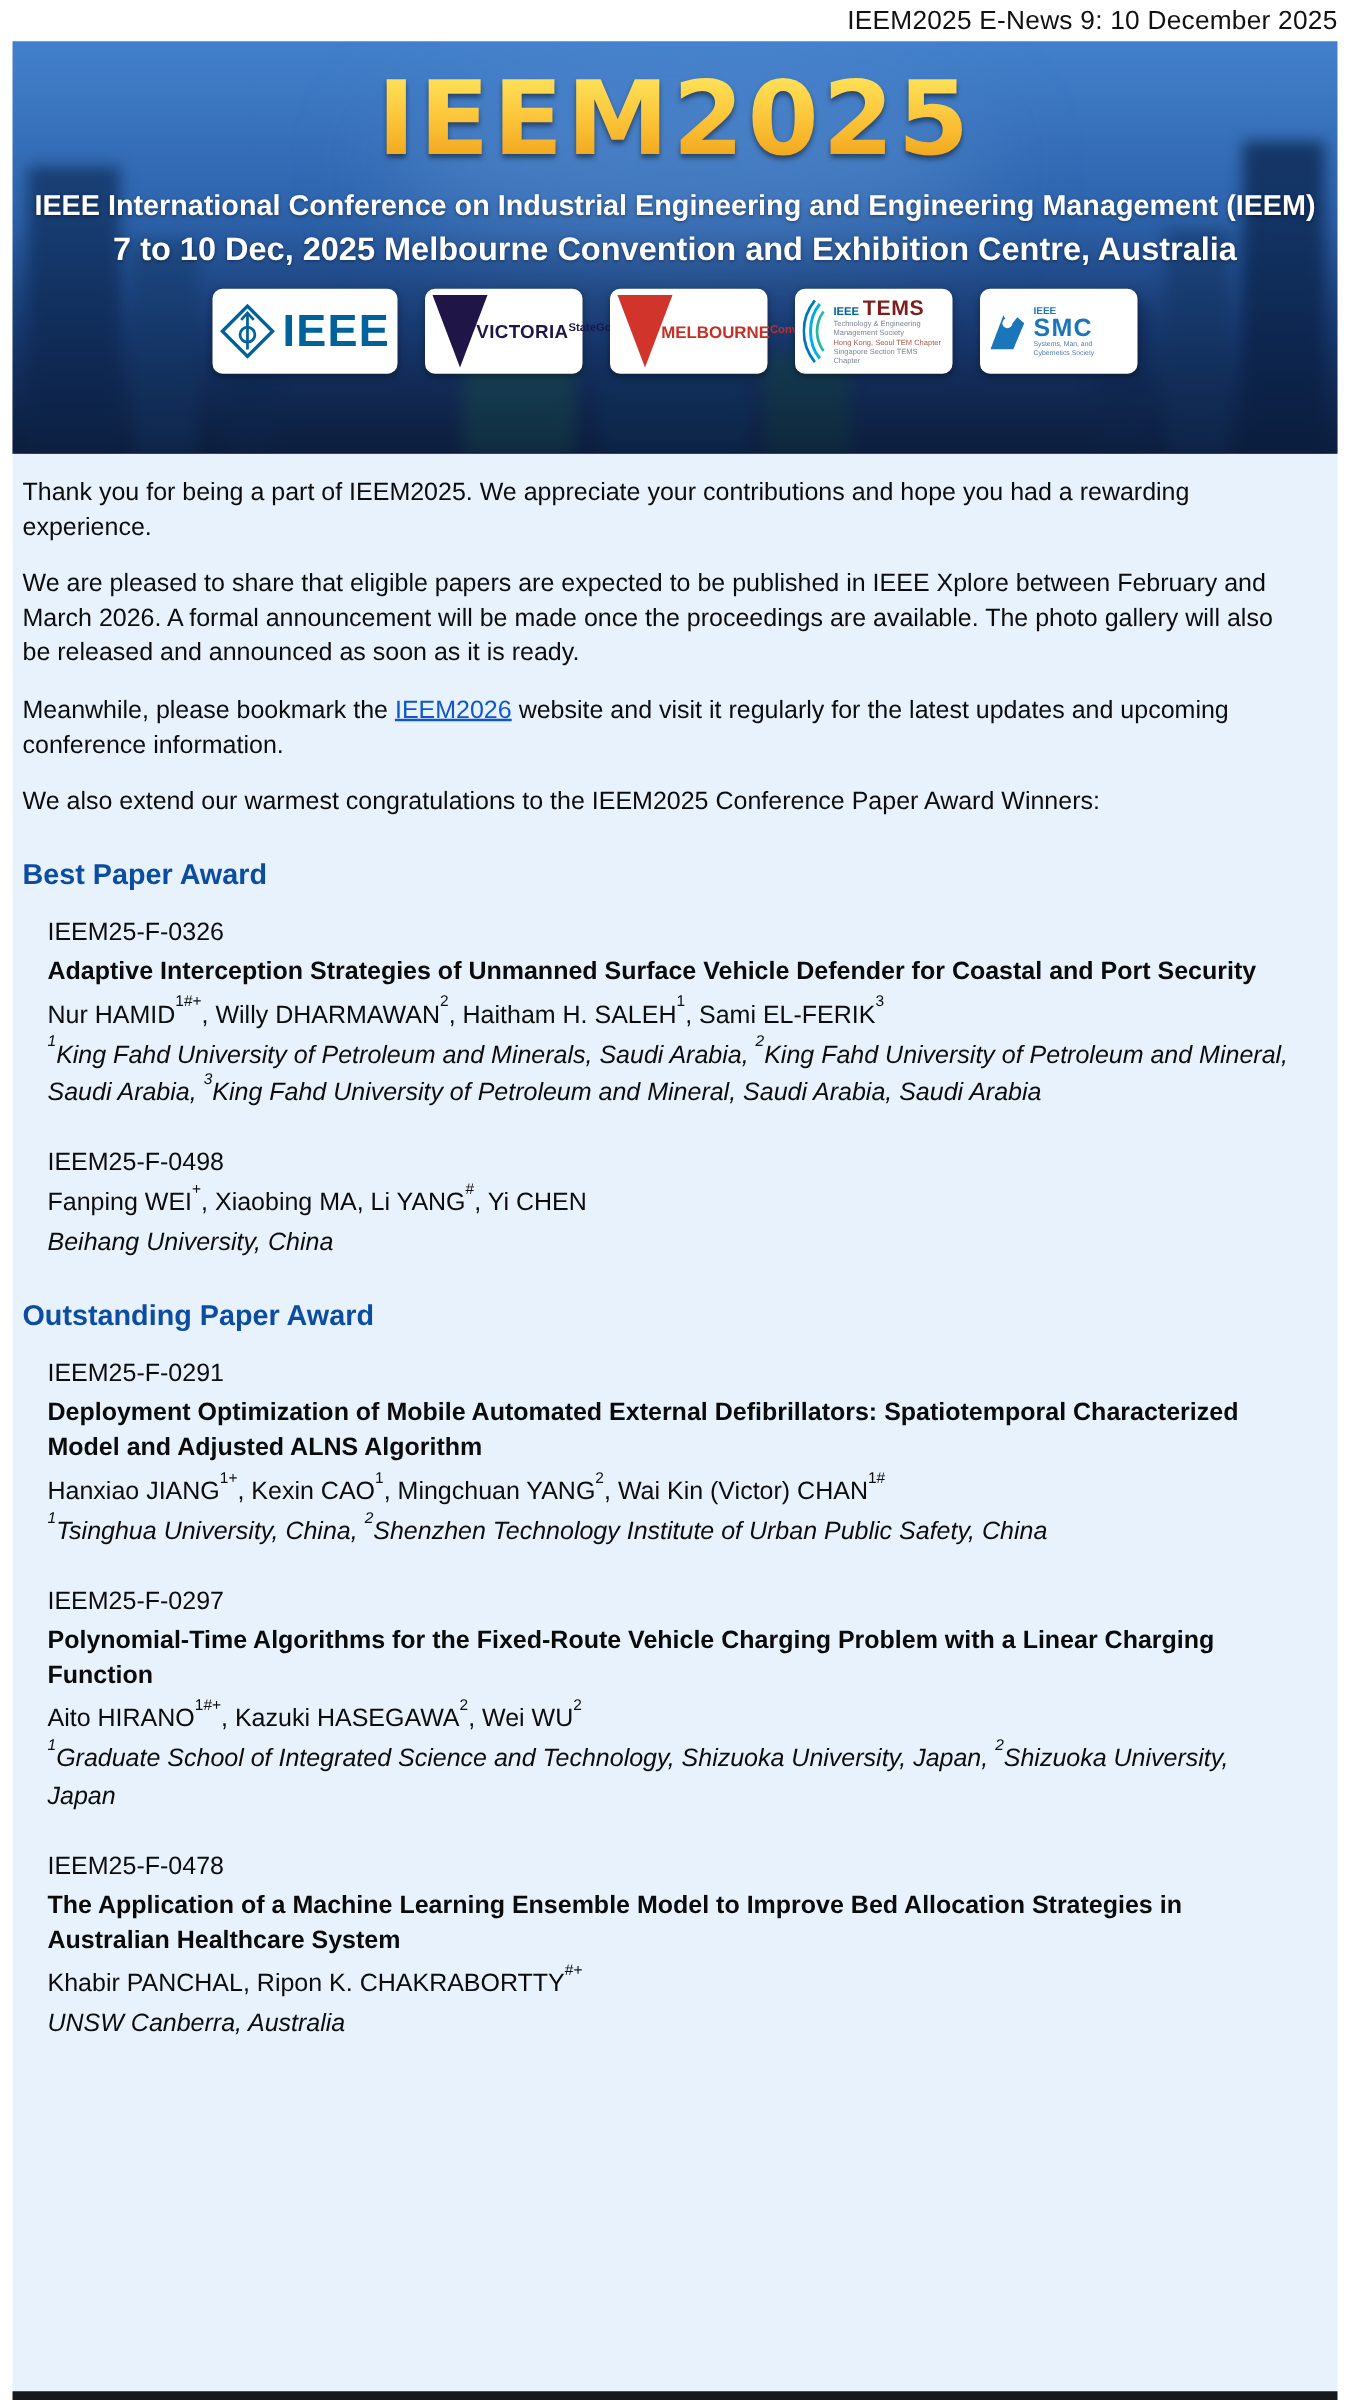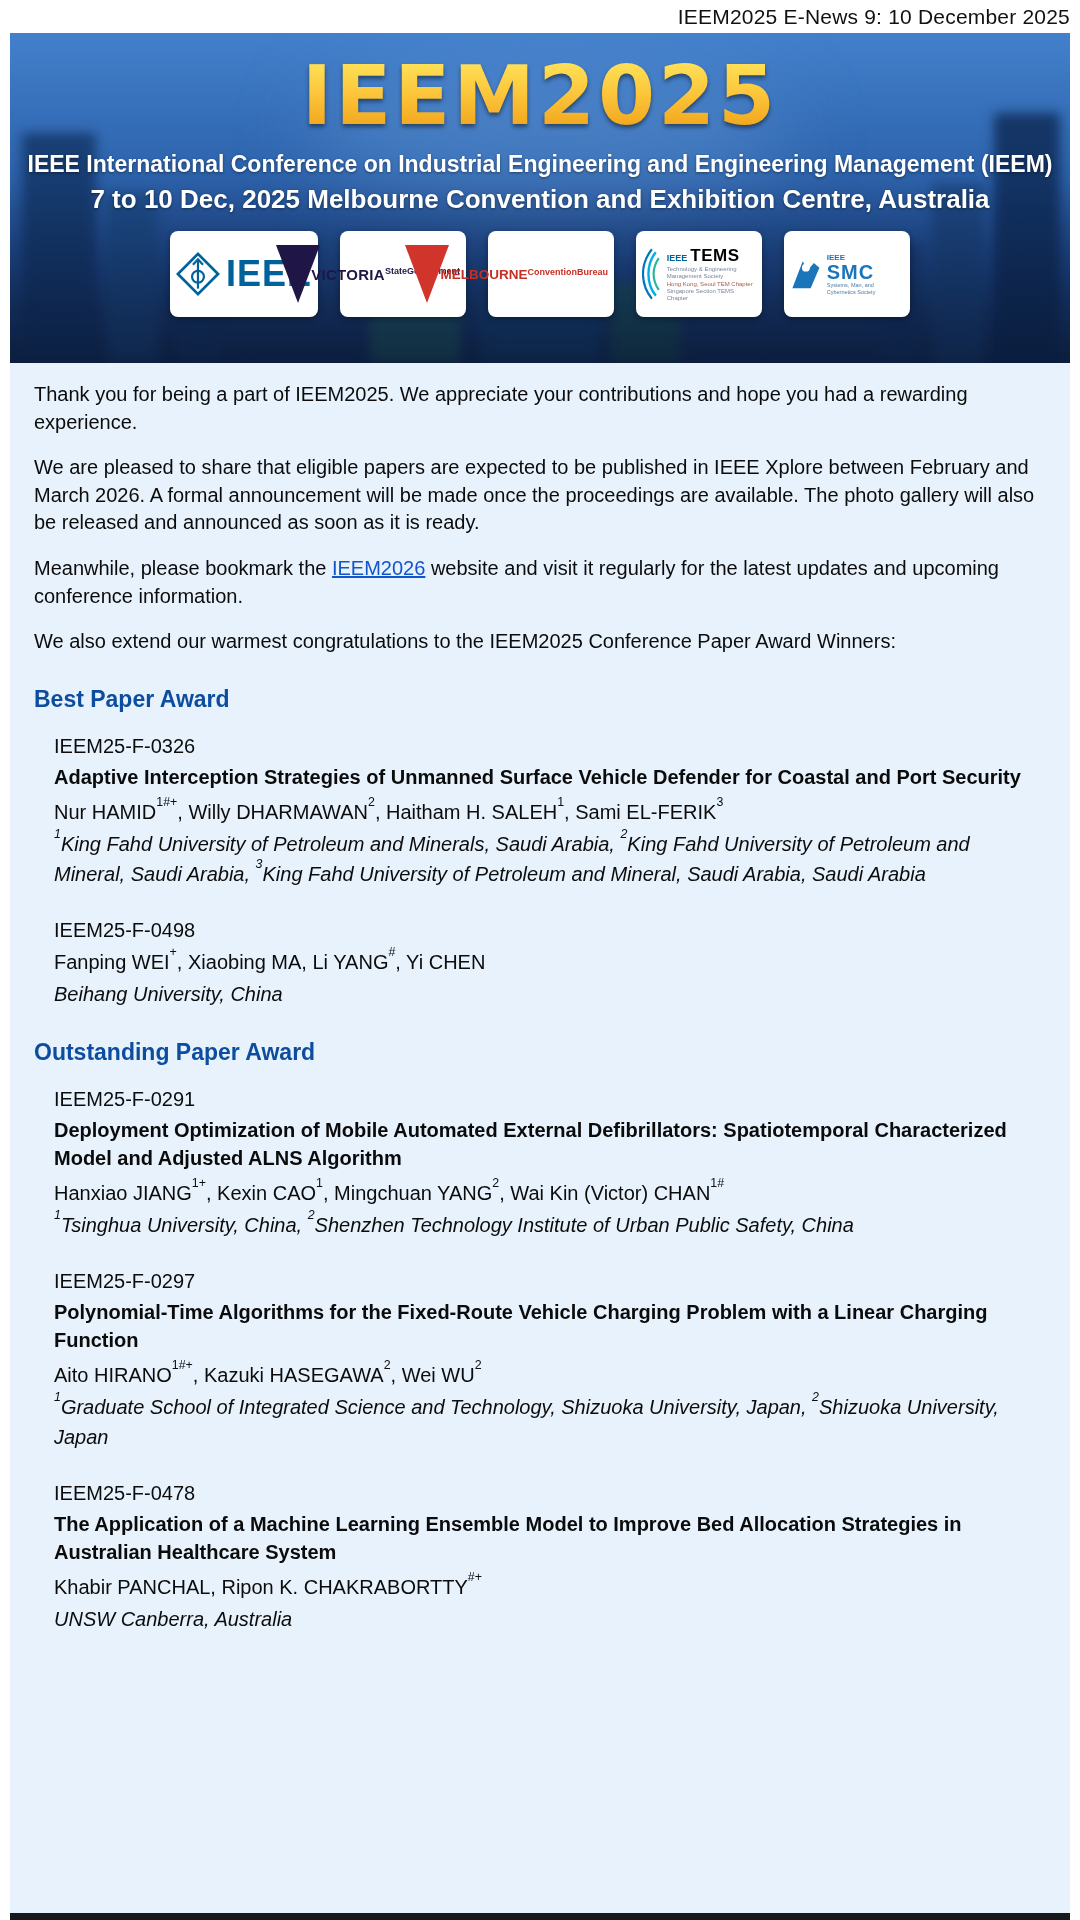--- a/index.html
+++ b/index.html
@@ -26,44 +26,44 @@
   .glow{position:absolute;top:30px;left:300px;width:480px;height:140px;background:rgba(110,160,220,.35);filter:blur(40px);border-radius:50%;}
   .banner-shade{position:absolute;left:0;right:0;bottom:0;height:55%;background:linear-gradient(180deg,rgba(8,20,45,0) 0%,rgba(8,20,45,.55) 100%);}
   .banner-inner{position:relative;z-index:2;display:flex;flex-direction:column;align-items:center;padding-top:22px;}
   .banner-title{font-size:82px;line-height:1;font-weight:800;letter-spacing:3px;font-family:"DejaVu Sans","Liberation Sans",sans-serif;
     background:linear-gradient(180deg,#ffe75e 0%,#fcc53a 48%,#ee9d14 100%);
     -webkit-background-clip:text;background-clip:text;color:transparent;
     filter:drop-shadow(0 3px 2px rgba(0,0,0,.45));}
   .banner-sub1{margin-top:14px;font-size:23px;font-weight:700;color:#fff;text-shadow:0 1px 3px rgba(0,0,0,.45);}
   .banner-sub2{margin-top:6px;font-size:26px;font-weight:700;color:#fff;text-shadow:0 1px 3px rgba(0,0,0,.45);}
   .logo-row{margin-top:16px;display:flex;gap:22px;align-items:stretch;}
-  .logo-card{background:#fff;border-radius:8px;height:86px;box-sizing:border-box;display:flex;align-items:center;justify-content:flex-end;box-shadow:0 2px 6px rgba(0,0,0,.35);padding:6px;}
+  .logo-card{background:#fff;border-radius:8px;height:68px;box-sizing:border-box;display:flex;align-items:center;justify-content:space-between;box-shadow:0 2px 6px rgba(0,0,0,.35);padding:6px;}
   .lg-ieee{width:148px;gap:6px;}
   .ieee-text{font-size:36px;font-weight:800;color:#00629b;letter-spacing:1px;}
   .lg-vic,.lg-mel,.lg-tems,.lg-smc{width:126px;gap:5px;}
   .tri{width:0;height:0;border-left:22px solid transparent;border-right:22px solid transparent;}
   .tri-vic{border-top:58px solid #201547;}
   .tri-mel{border-top:58px solid #d0342a;}
   .vic-col,.mel-col{display:flex;flex-direction:row;margin-left:-14px;}
   .vic-name{font-size:15px;font-weight:800;color:#201547;letter-spacing:.3px;}
   .vic-s1,.vic-s2{font-size:9px;font-weight:700;color:#201547;line-height:1.15;}
   .mel-name{font-size:13.5px;font-weight:800;color:#c62f26;}
   .mel-s1,.mel-s2{font-size:9px;font-weight:600;color:#c62f26;line-height:1.2;}
   .tems-col,.smc-col{display:flex;flex-direction:column;line-height:1.2;}
   .brand-row{display:flex;align-items:baseline;gap:3px;}
   .tems-ieee{font-size:9px;font-weight:800;color:#00629b;}
-  .tems-name{font-size:17px;font-weight:800;color:#000000;letter-spacing:.5px;}
+  .tems-name{font-size:17px;font-weight:800;color:#7f1d1d;letter-spacing:.5px;}
   .tiny{font-size:6px;color:#7a8699;}
   .tiny-red{font-size:6px;color:#a65b4b;}
   .smc-ieee{font-size:8px;font-weight:700;color:#1b75bb;}
   .smc-name{font-size:20px;font-weight:800;color:#1b75bb;letter-spacing:1px;line-height:1;}
   .smc-tiny{font-size:5.5px;color:#4d7ba6;}
 
   
-  .content{flex:1;margin:0 10px;background:#e7f2fd;padding:18px 30px 10px 24px;box-sizing:border-box;}
+  .content{flex:1;margin:0 10px;background:#e7f2fd;padding:18px 30px 10px 8px;box-sizing:border-box;}
   .para{margin:0 0 18px 0;font-size:20px;line-height:1.38;color:#0c0c0c;max-width:1015px;}
   a.link{color:#1155cc;text-decoration:underline;text-align:center;}
   .award-heading{margin:30px 0 22px 0;font-size:23px;font-weight:800;color:#0d4da0;}
   .paper{margin:0 0 30px 20px;max-width:995px;}
   .paper-id{font-size:20px;color:#0c0c0c;margin-bottom:5px;}
   .paper-title{font-size:20px;font-weight:700;color:#0b0b0b;line-height:1.4;margin-bottom:6px;}
   .paper-authors{font-size:20px;color:#0c0c0c;line-height:1.5;margin-bottom:2px;}
   .paper-affiliation{font-size:20px;font-style:italic;color:#0c0c0c;line-height:1.5;}
   sup{font-size:.62em;line-height:0;position:relative;top:-.45em;}
 

